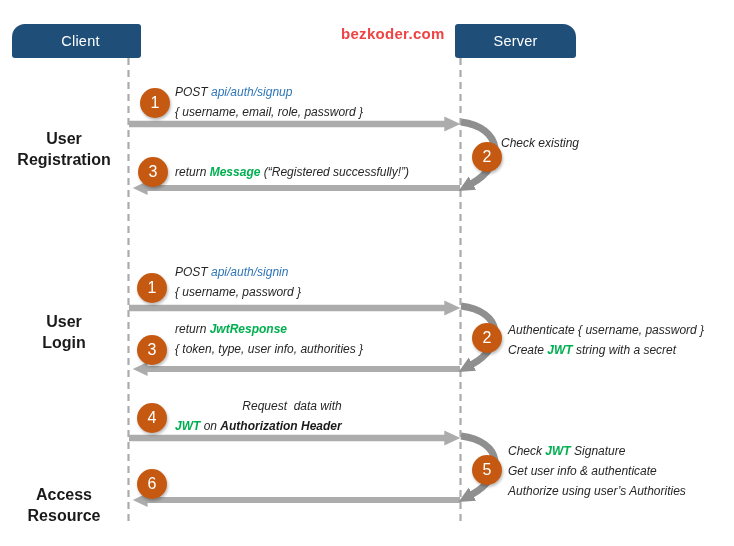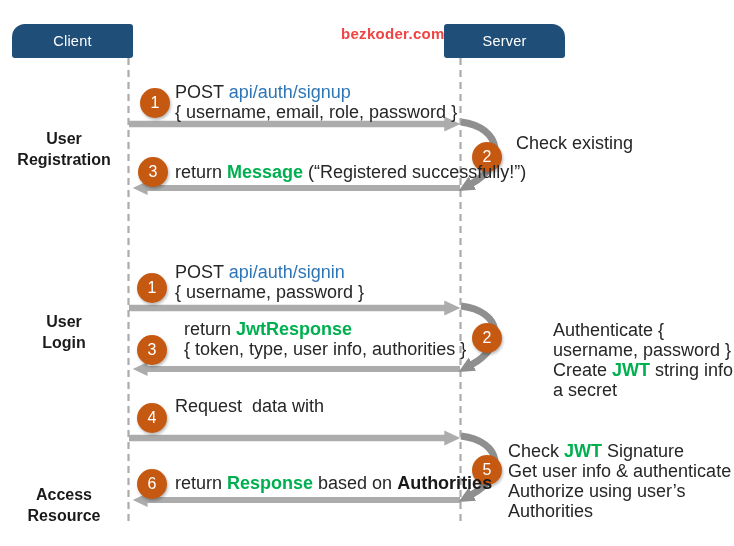--- a/index.html
+++ b/index.html
@@ -7,40 +7,40 @@
     position:relative;width:734px;height:546px;background:#ffffff;overflow:hidden;
     font-family:"Liberation Sans", sans-serif;color:#262626;
   }
   
   .actor{
     position:absolute;top:24px;height:34px;width:121px;
     background:#1F4E79;color:#ffffff;
     display:flex;align-items:center;justify-content:center;
     font-size:14.5px;letter-spacing:.2px;
   }
-  .actor.client{left:12px;border-radius:13px 3px 3px 3px;}
-  .actor.server{left:444px;border-radius:3px 13px 3px 3px;}
+  .actor.client{left:12px;border-radius:13px 3px 3px 3px;padding-left:8px;}
+  .actor.server{left:455px;border-radius:3px 13px 3px 3px;}
   
   .watermark{
     position:absolute;left:341px;top:25px;
     font-size:15px;font-weight:600;color:#ef4444;letter-spacing:.3px;
   }
   
   .section-label{
     position:absolute;left:3px;width:122px;text-align:center;
     font-size:16px;font-weight:700;line-height:21px;color:#1a1a1a;white-space:pre-line;
   }
   
   .num{
     position:absolute;width:30px;height:30px;border-radius:50%;
     background:#C65911;color:#ffffff;font-size:16px;line-height:30px;text-align:center;
     box-shadow:1px 2px 3px rgba(0,0,0,.28);
   }
   
-  .msg{position:absolute;font-size:18px;line-height:20px;}
+  .msg{position:absolute;font-size:12px;line-height:20px;font-style:italic;}
   .msg .line{white-space:pre-wrap;}
   .s-plain{color:#262626;}
   .s-link{color:#2E75B6;}
   .s-green{color:#00B050;font-weight:700;}
   .s-bold{color:#1a1a1a;font-weight:700;}
   svg.layer{position:absolute;left:0;top:0;}
 </style>
 </head>
 <body>
 
@@ -88,57 +88,55 @@
   <div class="section-label" style="top:447px;margin-top:37px;">Access
 Resource</div>
 
   <div class="num" style="left:140px;top:88px;">1</div>
   <div class="msg" style="left:175px;top:82px;">
       <div class="line"><span class="s-plain">POST </span><span class="s-link">api/auth/signup</span></div>
       <div class="line"><span class="s-plain">{ username, email, role, password }</span></div>
     </div>
 
   <div class="num" style="left:472px;top:142px;">2</div>
-  <div class="msg" style="left:516px;top:133px;">
+  <div class="msg" style="left:501px;top:133px;">
       <div class="line"><span class="s-plain">Check existing</span></div>
     </div>
 
   <div class="num" style="left:138px;top:157px;">3</div>
   <div class="msg" style="left:175px;top:162px;">
       <div class="line"><span class="s-plain">return </span><span class="s-green">Message</span><span class="s-plain"> (“Registered successfully!”)</span></div>
     </div>
 
   <div class="num" style="left:137px;top:273px;">1</div>
   <div class="msg" style="left:175px;top:262px;">
       <div class="line"><span class="s-plain">POST </span><span class="s-link">api/auth/signin</span></div>
       <div class="line"><span class="s-plain">{ username, password }</span></div>
     </div>
 
   <div class="num" style="left:472px;top:323px;">2</div>
-  <div class="msg" style="left:508px;top:320px;margin-left:45px;">
+  <div class="msg" style="left:508px;top:320px;">
       <div class="line"><span class="s-plain">Authenticate { username, password }</span></div>
-      <div class="line"><span class="s-plain">Create </span><span class="s-green">JWT</span><span class="s-plain"> string info a secret</span></div>
+      <div class="line"><span class="s-plain">Create </span><span class="s-green">JWT</span><span class="s-plain"> string with a secret</span></div>
     </div>
 
   <div class="num" style="left:137px;top:335px;">3</div>
-  <div class="msg" style="left:175px;top:319px;margin-left:9px;">
+  <div class="msg" style="left:175px;top:319px;">
       <div class="line"><span class="s-plain">return </span><span class="s-green">JwtResponse</span></div>
       <div class="line"><span class="s-plain">{ token, type, user info, authorities }</span></div>
     </div>
 
   <div class="num" style="left:137px;top:403px;">4</div>
   <div class="msg" style="left:175px;top:396px;text-align:right;">
       <div class="line"><span class="s-plain">Request  data with</span></div>
+      <div class="line"><span class="s-green">JWT</span><span class="s-plain"> on </span><span class="s-bold">Authorization Header</span></div>
     </div>
 
   <div class="num" style="left:472px;top:455px;">5</div>
   <div class="msg" style="left:508px;top:441px;">
       <div class="line"><span class="s-plain">Check </span><span class="s-green">JWT</span><span class="s-plain"> Signature</span></div>
       <div class="line"><span class="s-plain">Get user info &amp; authenticate</span></div>
       <div class="line"><span class="s-plain">Authorize using user’s Authorities</span></div>
     </div>
 
   <div class="num" style="left:137px;top:469px;">6</div>
-  <div class="msg" style="left:175px;top:473px;">
-      <div class="line"><span class="s-plain">return </span><span class="s-green">Response</span><span class="s-plain"> based on </span><span class="s-bold">Authorities</span></div>
-    </div>
 
 </div>
 
 </body></html>

